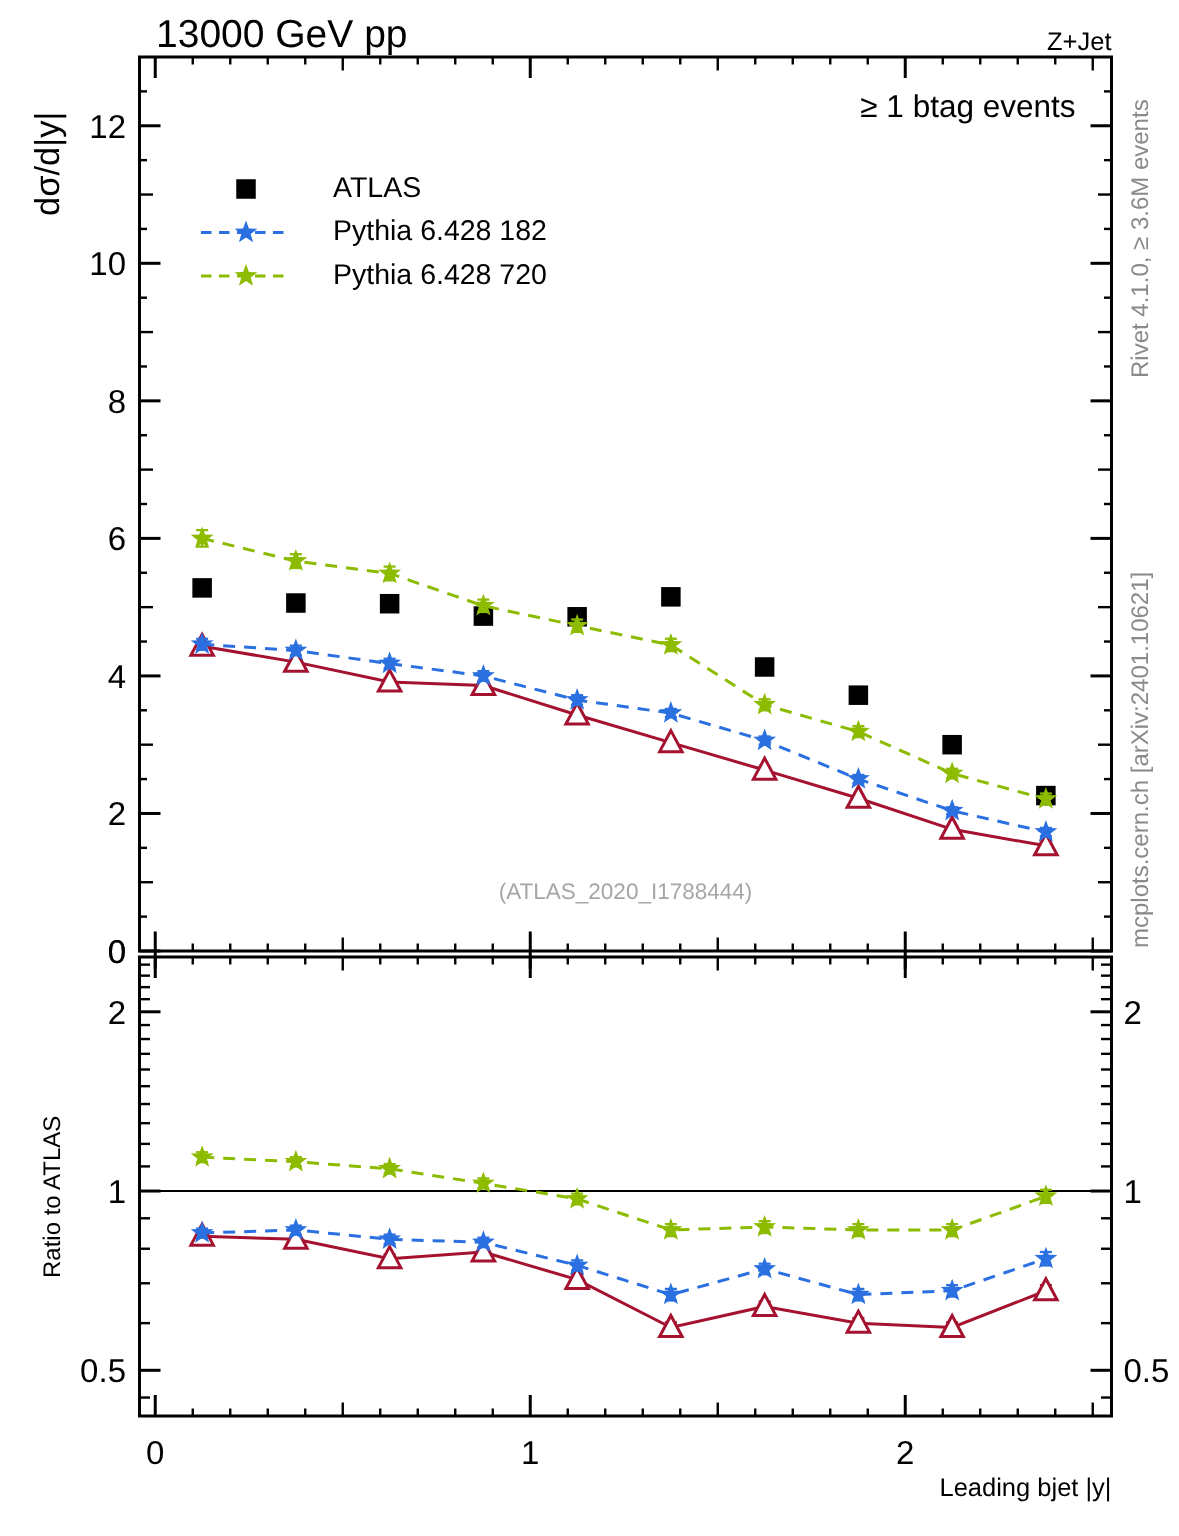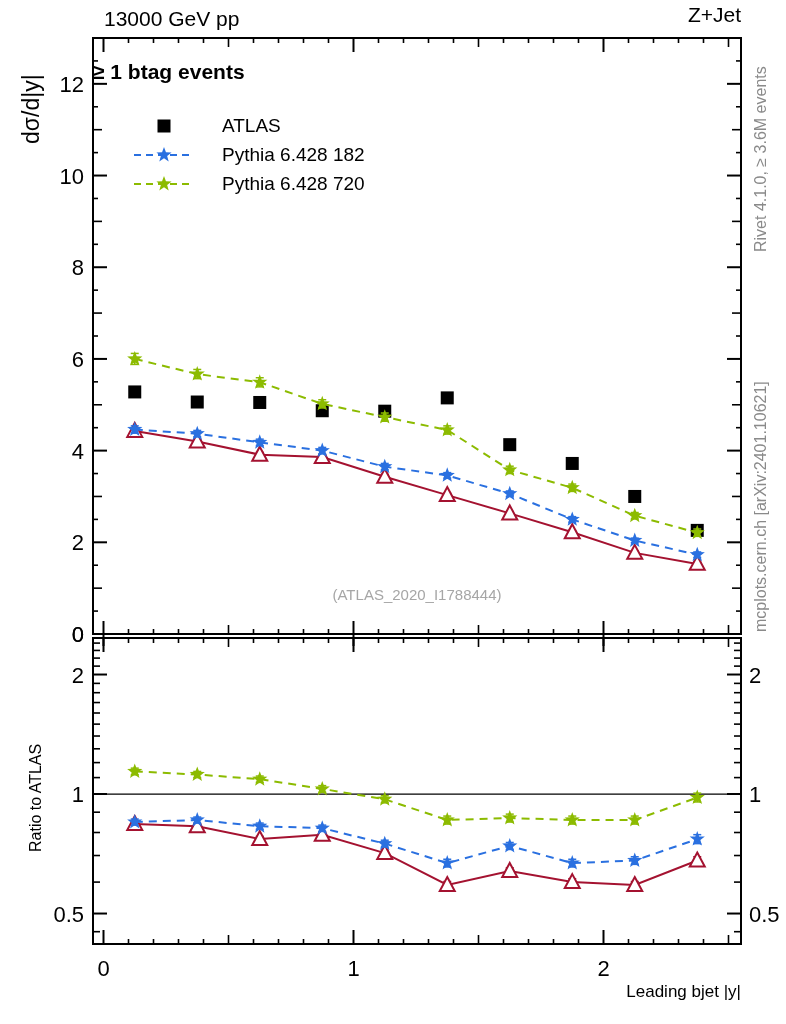--- a/index.html
+++ b/index.html
@@ -1,23 +1,23 @@
 <!DOCTYPE html>
 <html><head>
 <meta charset="utf-8">
 <style>
   html,body{margin:0;padding:0;background:#fff;}
   #page{position:relative;width:786px;height:1024px;background:#fff;overflow:hidden;
         font-family:"Liberation Sans",sans-serif;color:#000;}
   .abs{position:absolute;white-space:nowrap;}
   .rot{transform:rotate(-90deg);transform-origin:0 0;}
-  #hdr-left{left:104px;top:7px;font-size:21px;}
-  #hdr-right{right:45px;top:3px;font-size:21px;}
+  #hdr-left{left:104px;top:7px;font-size:26px;}
+  #hdr-right{right:45px;top:18px;font-size:17px;}
   #y-label{left:18px;top:144px;font-size:23px;}
-  #plot-title{left:93px;top:60px;width:624px;text-align:left;font-size:21px;font-weight:bold;}
+  #plot-title{left:93px;top:60px;width:624px;text-align:right;font-size:21px;}
   #legend{left:132px;top:111px;}
   .leg-row{display:flex;align-items:center;height:29px;}
   .leg-marker{width:64px;height:22px;flex:0 0 64px;}
   .leg-label{margin-left:26px;font-size:19px;}
   #watermark{left:93px;top:586px;width:648px;text-align:center;font-size:15px;color:#a6a6a6;}
   #rivet-note{left:752px;top:252px;font-size:16px;color:#8a8a8a;}
   #mcplots-note{left:752px;top:632px;font-size:16px;color:#8a8a8a;}
   #ratio-label{left:27px;top:852px;font-size:16px;}
   #x-title{right:45px;top:982px;font-size:17px;}
   svg text{font-family:"Liberation Sans",sans-serif;}

